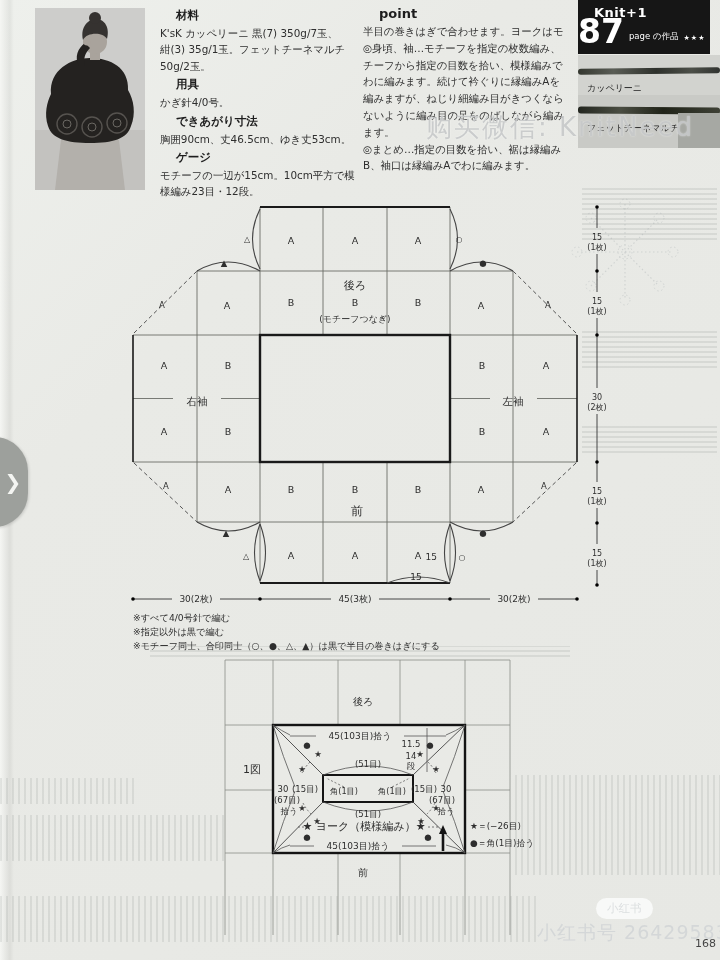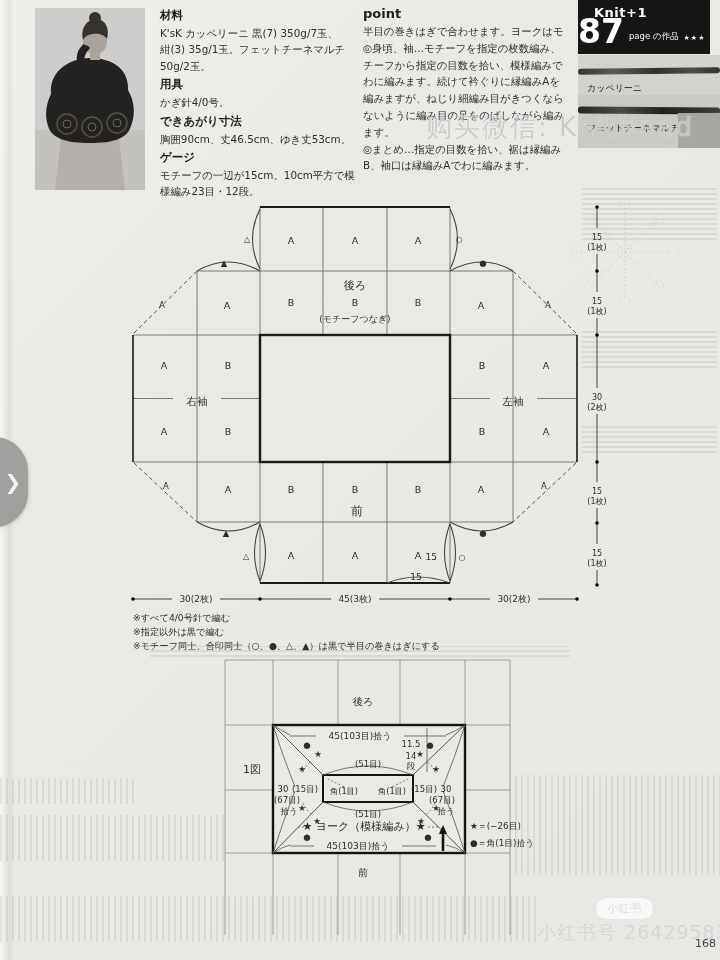--- a/index.html
+++ b/index.html
@@ -8,21 +8,21 @@
         font-family:"DejaVu Sans","Liberation Sans",sans-serif;color:#2b2b2b;}
   .abs{position:absolute;}
   
   #left-edge{left:0;top:0;width:14px;height:960px;
      background:linear-gradient(90deg,#f5f6f3 0%,rgba(0,0,0,0.05) 70%,rgba(0,0,0,0) 100%);}
   #drawer-tab{left:-6px;top:437px;width:34px;height:90px;background:#9da09c;
      border-radius:0 46px 46px 0;display:flex;align-items:center;justify-content:center;
      box-shadow:1px 1px 3px rgba(0,0,0,.15);cursor:pointer;z-index:9;}
   #drawer-tab span{color:#f4f5f2;font-size:20px;font-weight:bold;margin-left:4px;}
   
-  .hdg{font-weight:bold;font-size:11.5px;margin:3px 0 2px 0;color:#1d1d1d;}
+  .hdg{font-weight:bold;font-size:11.5px;margin:3px 0 2px 16px;color:#1d1d1d;}
   .ln{font-size:10.4px;line-height:16.4px;white-space:nowrap;color:#2e2e2e;}
   #materials{left:160px;top:5px;width:203px;}
   #point{left:363px;top:3px;width:212px;}
   #point .hdg{font-size:13px;}
   #point .ln{line-height:16.8px;}
   
   #knit-header{left:578px;top:0;width:132px;height:54px;background:#161616;color:#fff;z-index:4;}
   #knit-header .brand{font-size:13px;font-weight:bold;letter-spacing:.5px;padding:5px 0 0 16px;}
   #knit-header .row{display:flex;align-items:flex-end;padding-left:0;margin-top:-3px;}
   #knit-header .big{font-size:33px;font-weight:bold;line-height:.9;}

